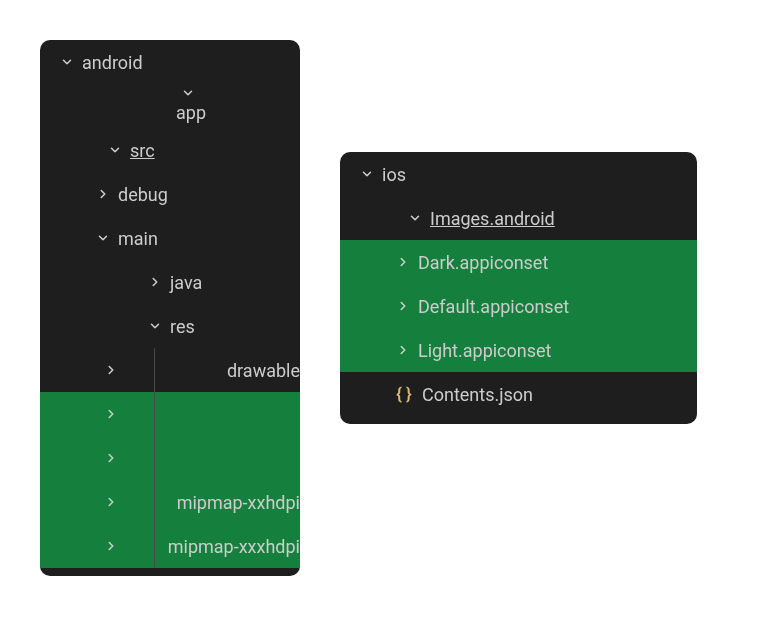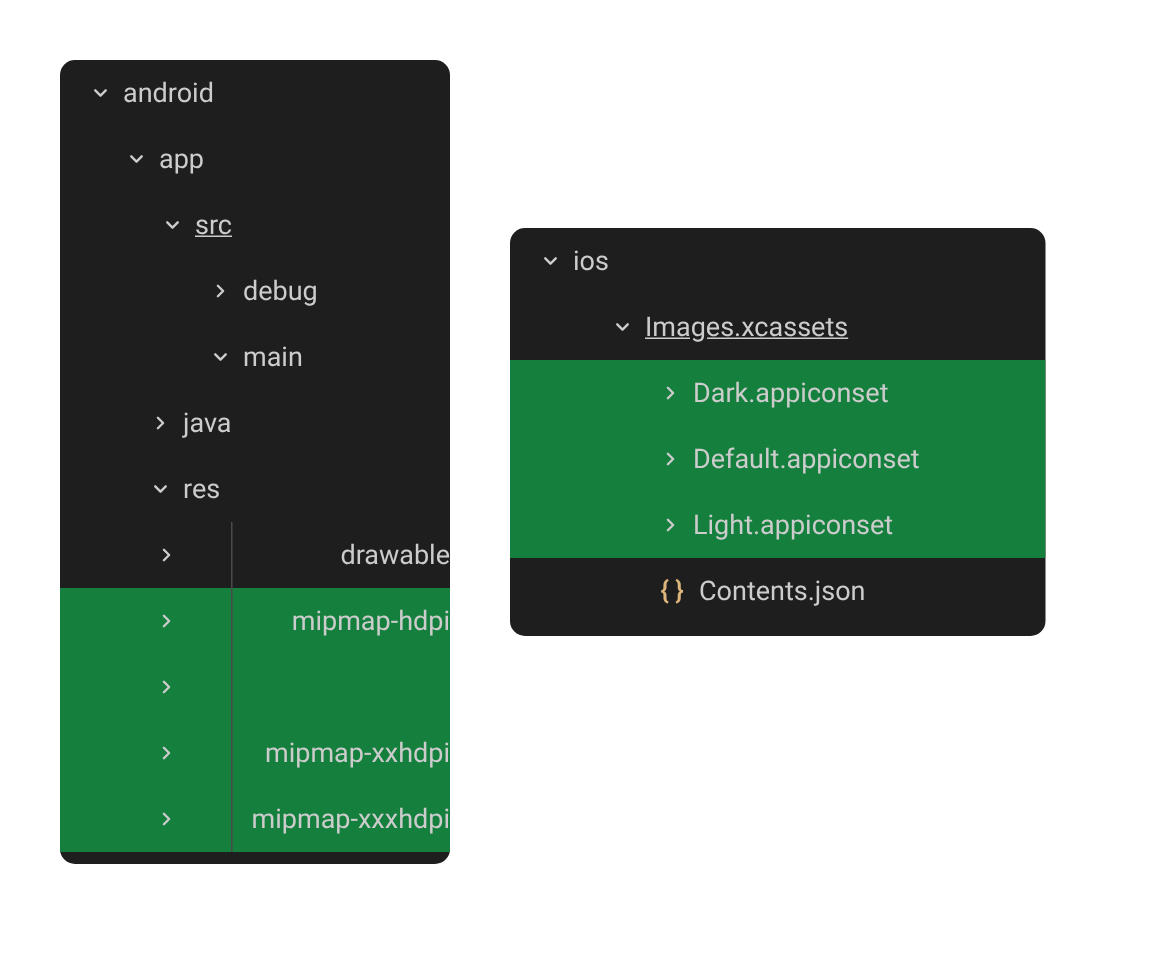--- a/index.html
+++ b/index.html
@@ -76,24 +76,24 @@
       white-space: nowrap;
     }
     .guide {
       position: absolute;
       width: 1px;
       background: #4a4a4a;
       top: 0;
       bottom: 0;
     }
     .indent-0 { padding-left: 18px; }
-    .indent-1 { padding-left: 42px; }
+    .indent-1 { padding-left: 42px; flex-direction: column; }
     .indent-2 { padding-left: 66px; text-decoration: underline; }
-    .indent-3 { padding-left: 98px; }
-    .indent-4 { padding-left: 58px; }
+    .indent-3 { padding-left: 54px; }
+    .indent-4 { padding-left: 106px; }
     .indent-5 { padding-left: 62px; justify-content: space-between; }
   </style>
 </head>
 <body>
 
 <div class="panel panel-left" id="android-tree">
     <div class="tree-item indent-0">
       <span class="chevron">
         <svg viewBox="0 0 16 16">
           <polyline points="4,6 8,10 12,6"></polyline>
@@ -158,21 +158,20 @@
       </span>
       <span class="label">drawable</span>
     </div>
     <div class="tree-item indent-5 selected">
       <div class="guide" style="left: 114px;"></div>
       <span class="chevron">
         <svg viewBox="0 0 16 16">
           <polyline points="6,4 10,8 6,12"></polyline>
         </svg>
       </span>
-      <span class="label">mipmap-hdpi</span>
     </div>
     <div class="tree-item indent-5 selected">
       <div class="guide" style="left: 114px;"></div>
       <span class="chevron">
         <svg viewBox="0 0 16 16">
           <polyline points="6,4 10,8 6,12"></polyline>
         </svg>
       </span>
     </div>
     <div class="tree-item indent-5 selected">
@@ -203,21 +202,21 @@
         </svg>
       </span>
       <span class="label">ios</span>
     </div>
     <div class="tree-item indent-2">
       <span class="chevron">
         <svg viewBox="0 0 16 16">
           <polyline points="4,6 8,10 12,6"></polyline>
         </svg>
       </span>
-      <span class="label">Images.xcassets</span>
+      <span class="label">Images.android</span>
     </div>
     <div class="tree-item indent-3 selected">
       <span class="chevron">
         <svg viewBox="0 0 16 16">
           <polyline points="6,4 10,8 6,12"></polyline>
         </svg>
       </span>
       <span class="label">Dark.appiconset</span>
     </div>
     <div class="tree-item indent-3 selected">

